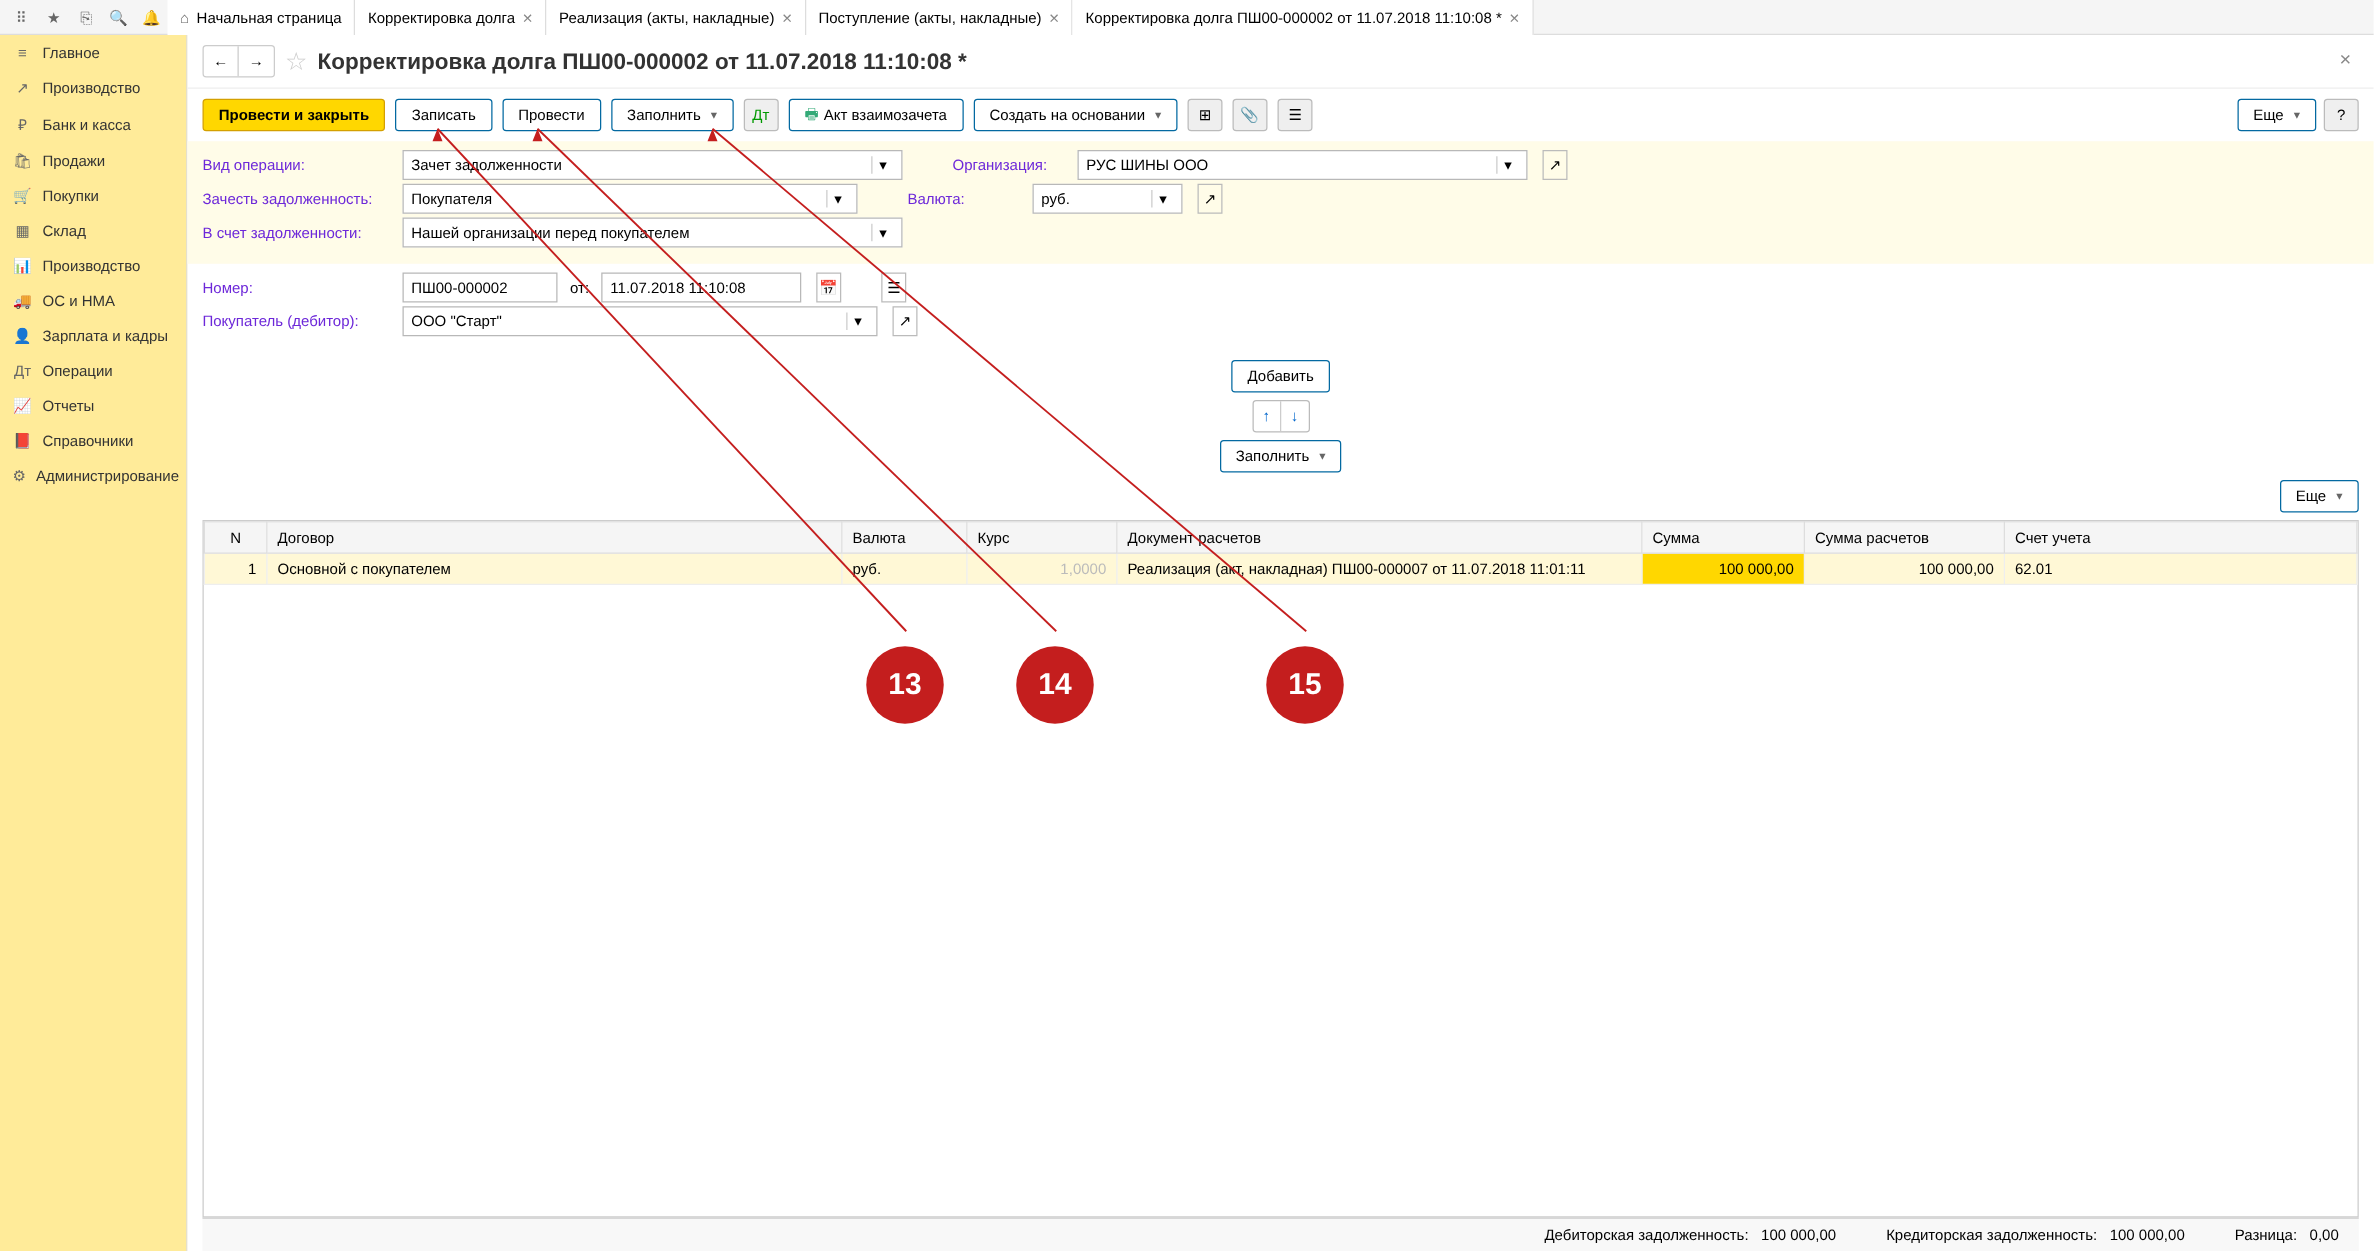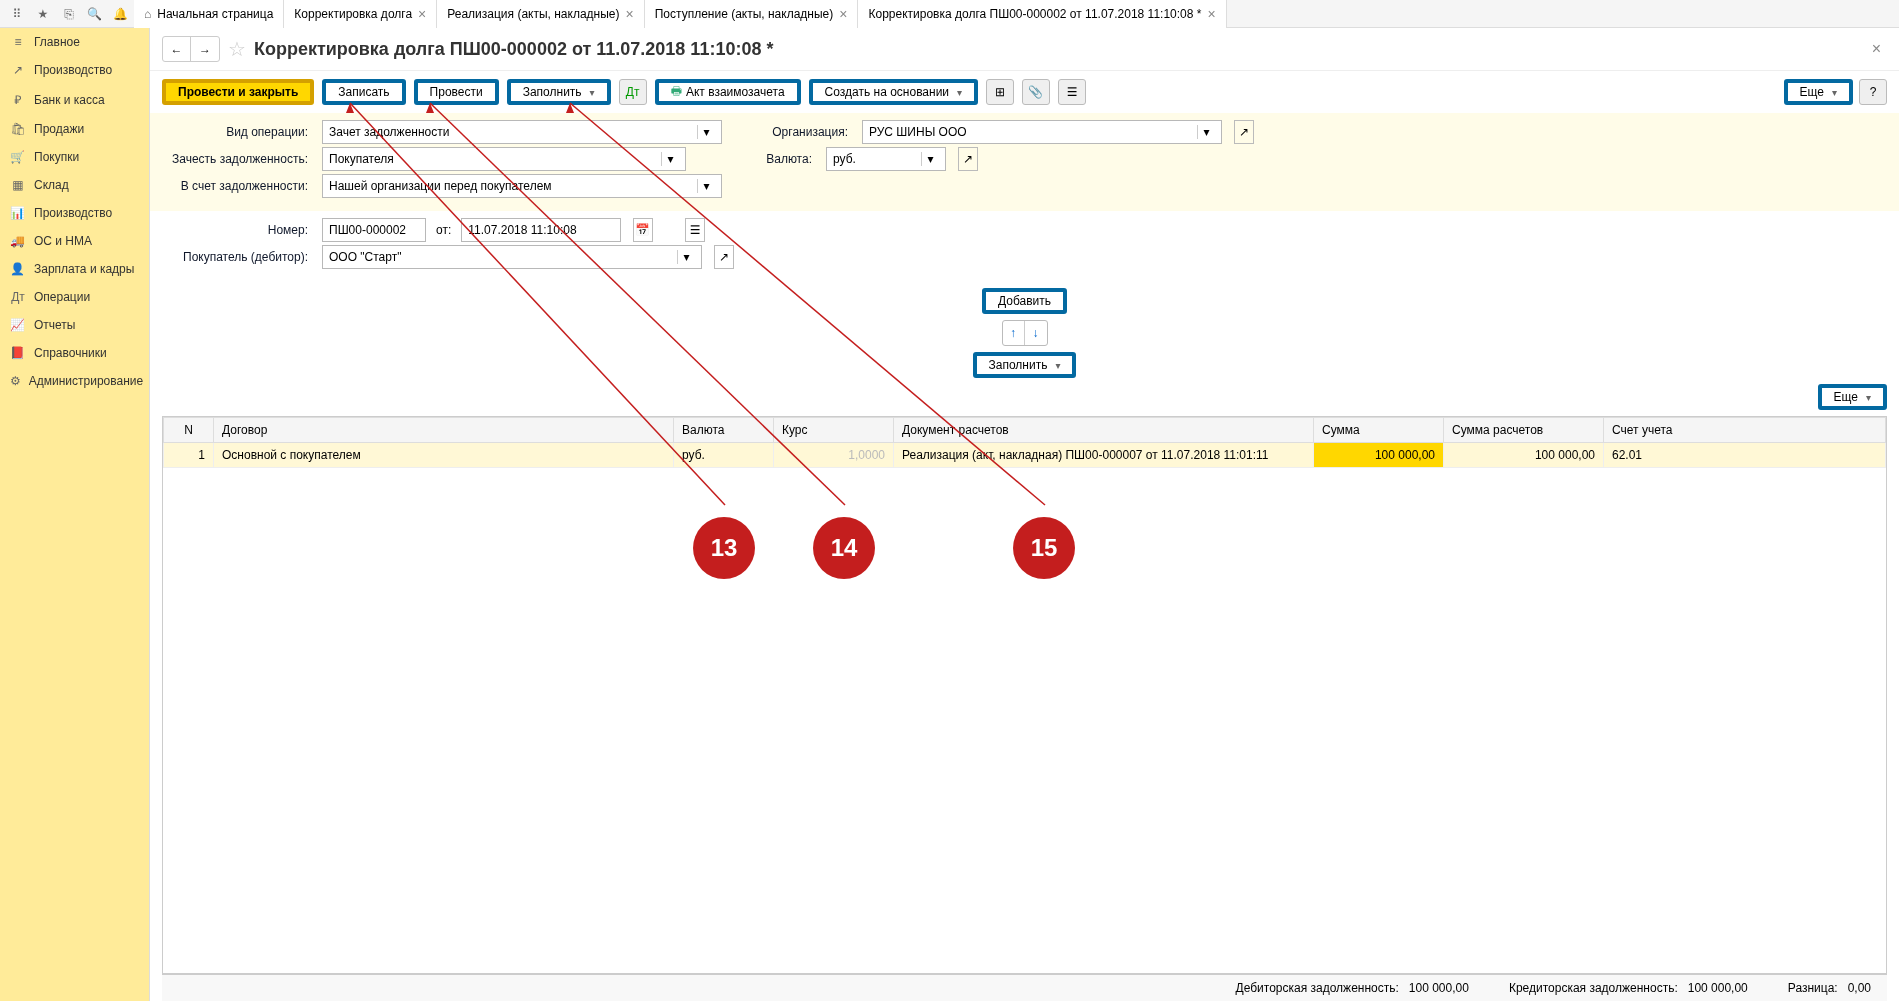--- a/index.html
+++ b/index.html
@@ -29,30 +29,30 @@
 .page-header { padding: 8px 12px; display: flex; align-items: center; gap: 8px; border-bottom: 1px solid #eee; }
 .nav-btns { display: flex; border: 1px solid #ccc; border-radius: 3px; }
 .nav-btn { width: 28px; height: 24px; display: flex; align-items: center; justify-content: center; cursor: pointer; }
 .nav-btn:first-child { border-right: 1px solid #ccc; }
 .star-icon { color: #ccc; font-size: 20px; cursor: pointer; }
 .page-title { font-size: 18px; font-weight: bold; color: #333; }
 .close-doc { margin-left: auto; color: #888; font-size: 16px; cursor: pointer; padding: 0 6px; }
 
 
 .toolbar { padding: 8px 12px; display: flex; align-items: center; gap: 8px; }
-.btn { padding: 4px 12px; border: 4px solid #0369a1; border-radius: 3px; background: #fff; cursor: pointer; display: flex; align-items: center; gap: 4px; height: 26px; }
+.btn { padding: 4px 12px; border: 1px solid #0369a1; border-radius: 3px; background: #fff; cursor: pointer; display: flex; align-items: center; gap: 4px; height: 26px; }
 .btn.primary { background: #ffd700; border-color: #d4a000; font-weight: bold; }
 .btn.dropdown::after { content: '▾'; margin-left: 4px; font-size: 10px; color: #666; }
 .btn-icon { width: 28px; height: 26px; border: 1px solid #bbb; border-radius: 3px; display: flex; align-items: center; justify-content: center; cursor: pointer; }
 .toolbar-right { margin-left: auto; display: flex; gap: 6px; }
 
 
 .form-area { padding: 4px 12px 10px; background: #fffce8; position: relative; }
 .form-row { display: flex; align-items: center; margin: 3px 0; gap: 10px; }
-.form-label { width: 150px; text-align: right; color: #0f172a; padding-right: 4px;}
+.form-label { width: 150px; text-align: left; color: #6d28d9; padding-right: 4px;}
 .form-input { border: 1px solid #b8b8b8; background: #fff; padding: 3px 6px; height: 24px; display: flex; align-items: center; }
 .select-box { display: flex; }
 .select-box .val { flex: 1; }
 .select-box .dd { width: 18px; border-left: 1px solid #ccc; display: flex; align-items: center; justify-content: center; cursor: pointer; }
 .link-btn { width: 20px; height: 24px; border: 1px solid #bbb; display: flex; align-items: center; justify-content: center; cursor: pointer; margin-left: 2px; }
 .form-plain { padding: 4px 12px 10px; }
 
 
 .doc-tabs { display: flex; padding: 0 12px; border-bottom: 1px solid #ccc; }
 .doc-tab { padding: 6px 14px; border: 1px solid #ccc; border-bottom: none; background: #f5f5f5; cursor: pointer; position: relative; top: 1px; border-radius: 4px 4px 0 0; margin-right: 2px; }
@@ -238,21 +238,21 @@
         <div class="form-input select-box" style="width:400px;">
           <span class="val">Нашей организации перед покупателем</span>
           <span class="dd">▾</span>
         </div>
       </div>
     </div>
 
     <div class="form-plain">
       <div class="form-row">
         <span class="form-label">Номер:</span>
-        <div class="form-input" style="width:104px;">
+        <div class="form-input" style="width:124px;">
             <span>ПШ00-000002</span>
           </div>
         <span>от:</span>
         <div class="form-input" style="width:160px;">
             <span>11.07.2018 11:10:08</span>
           </div>
         <div class="link-btn">📅</div>
         <span style="width:10px;"></span>
         <div class="link-btn">☰</div>
       </div>

